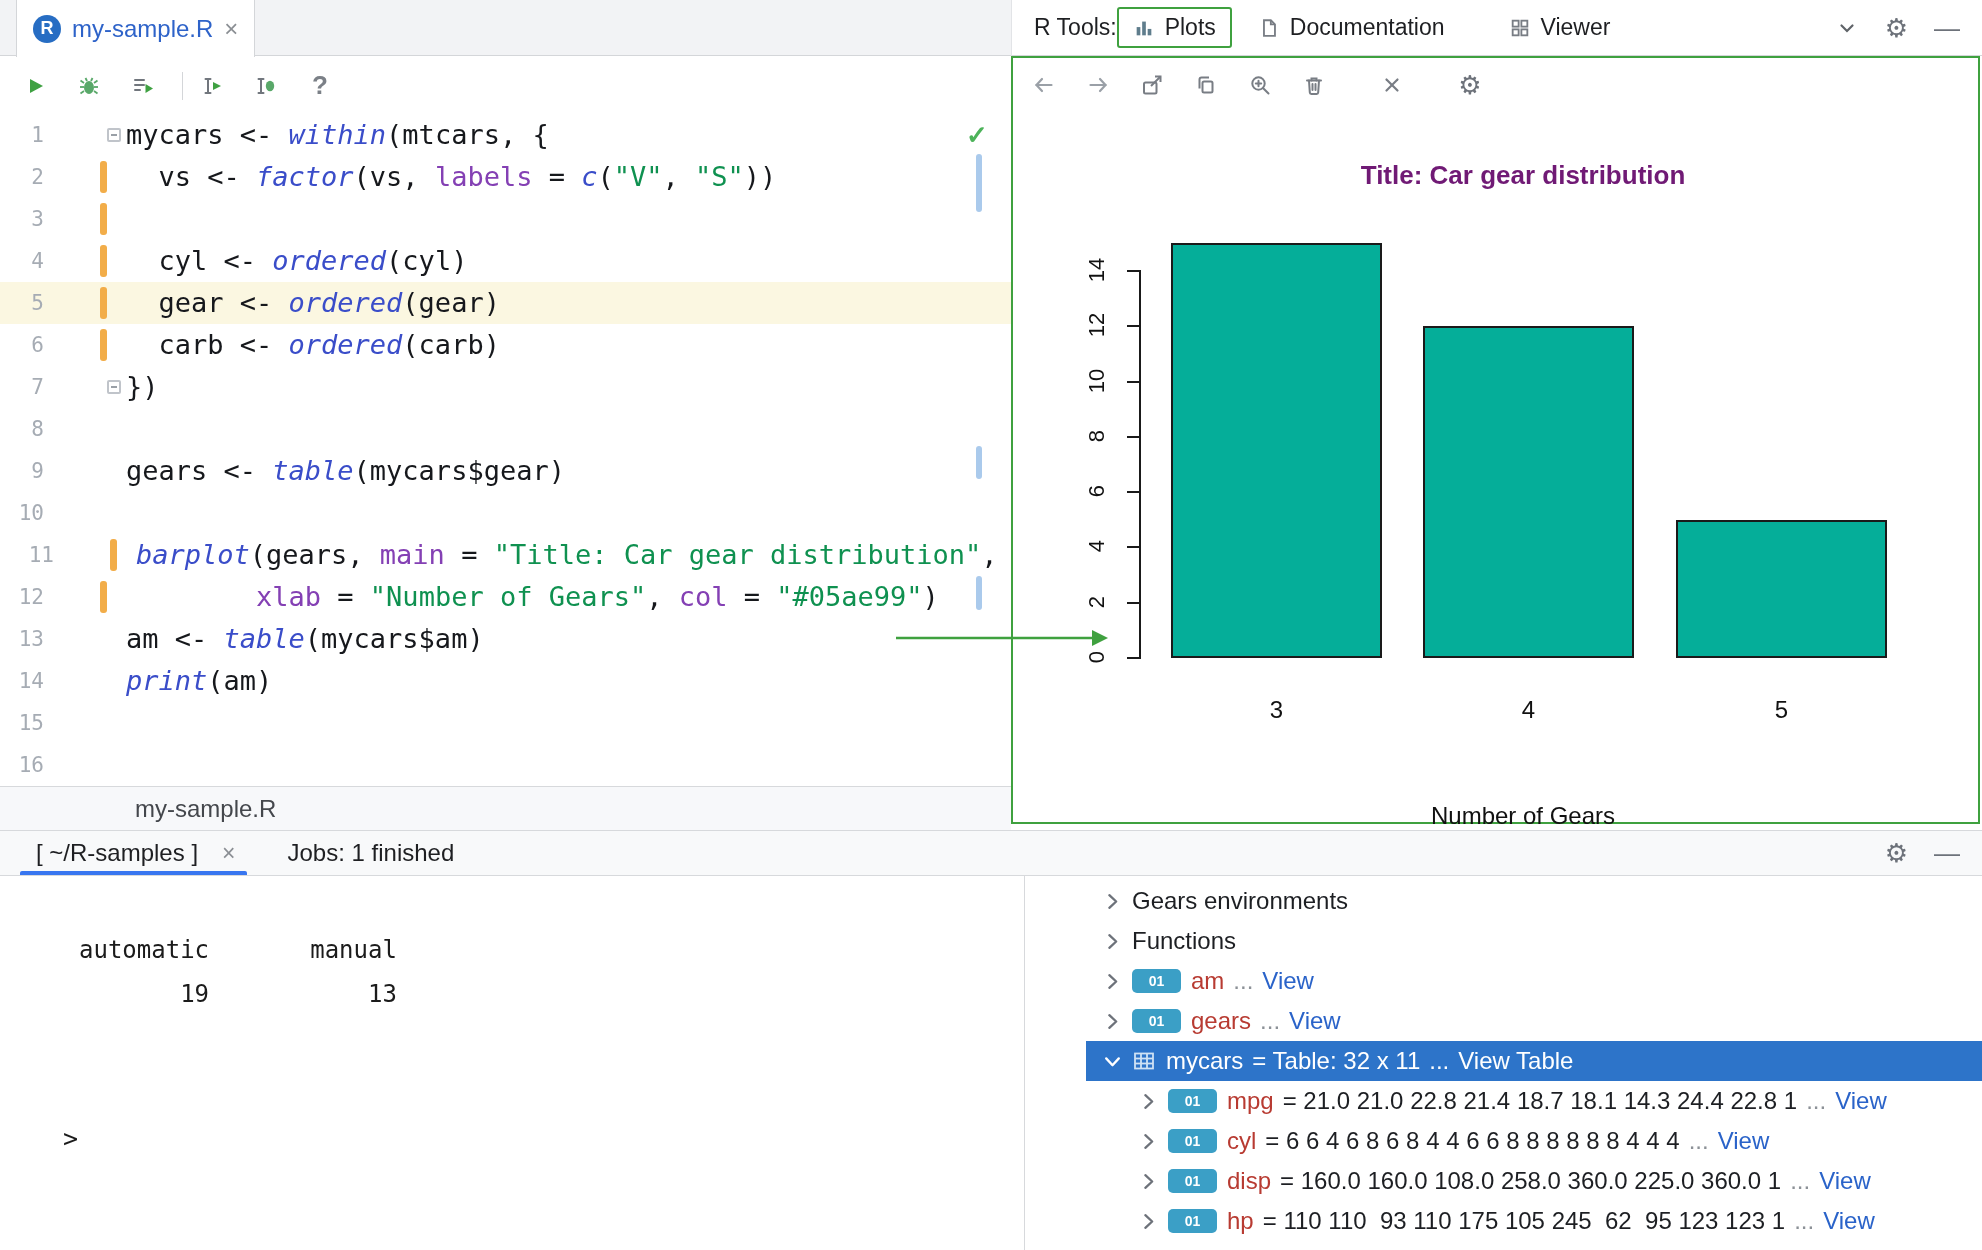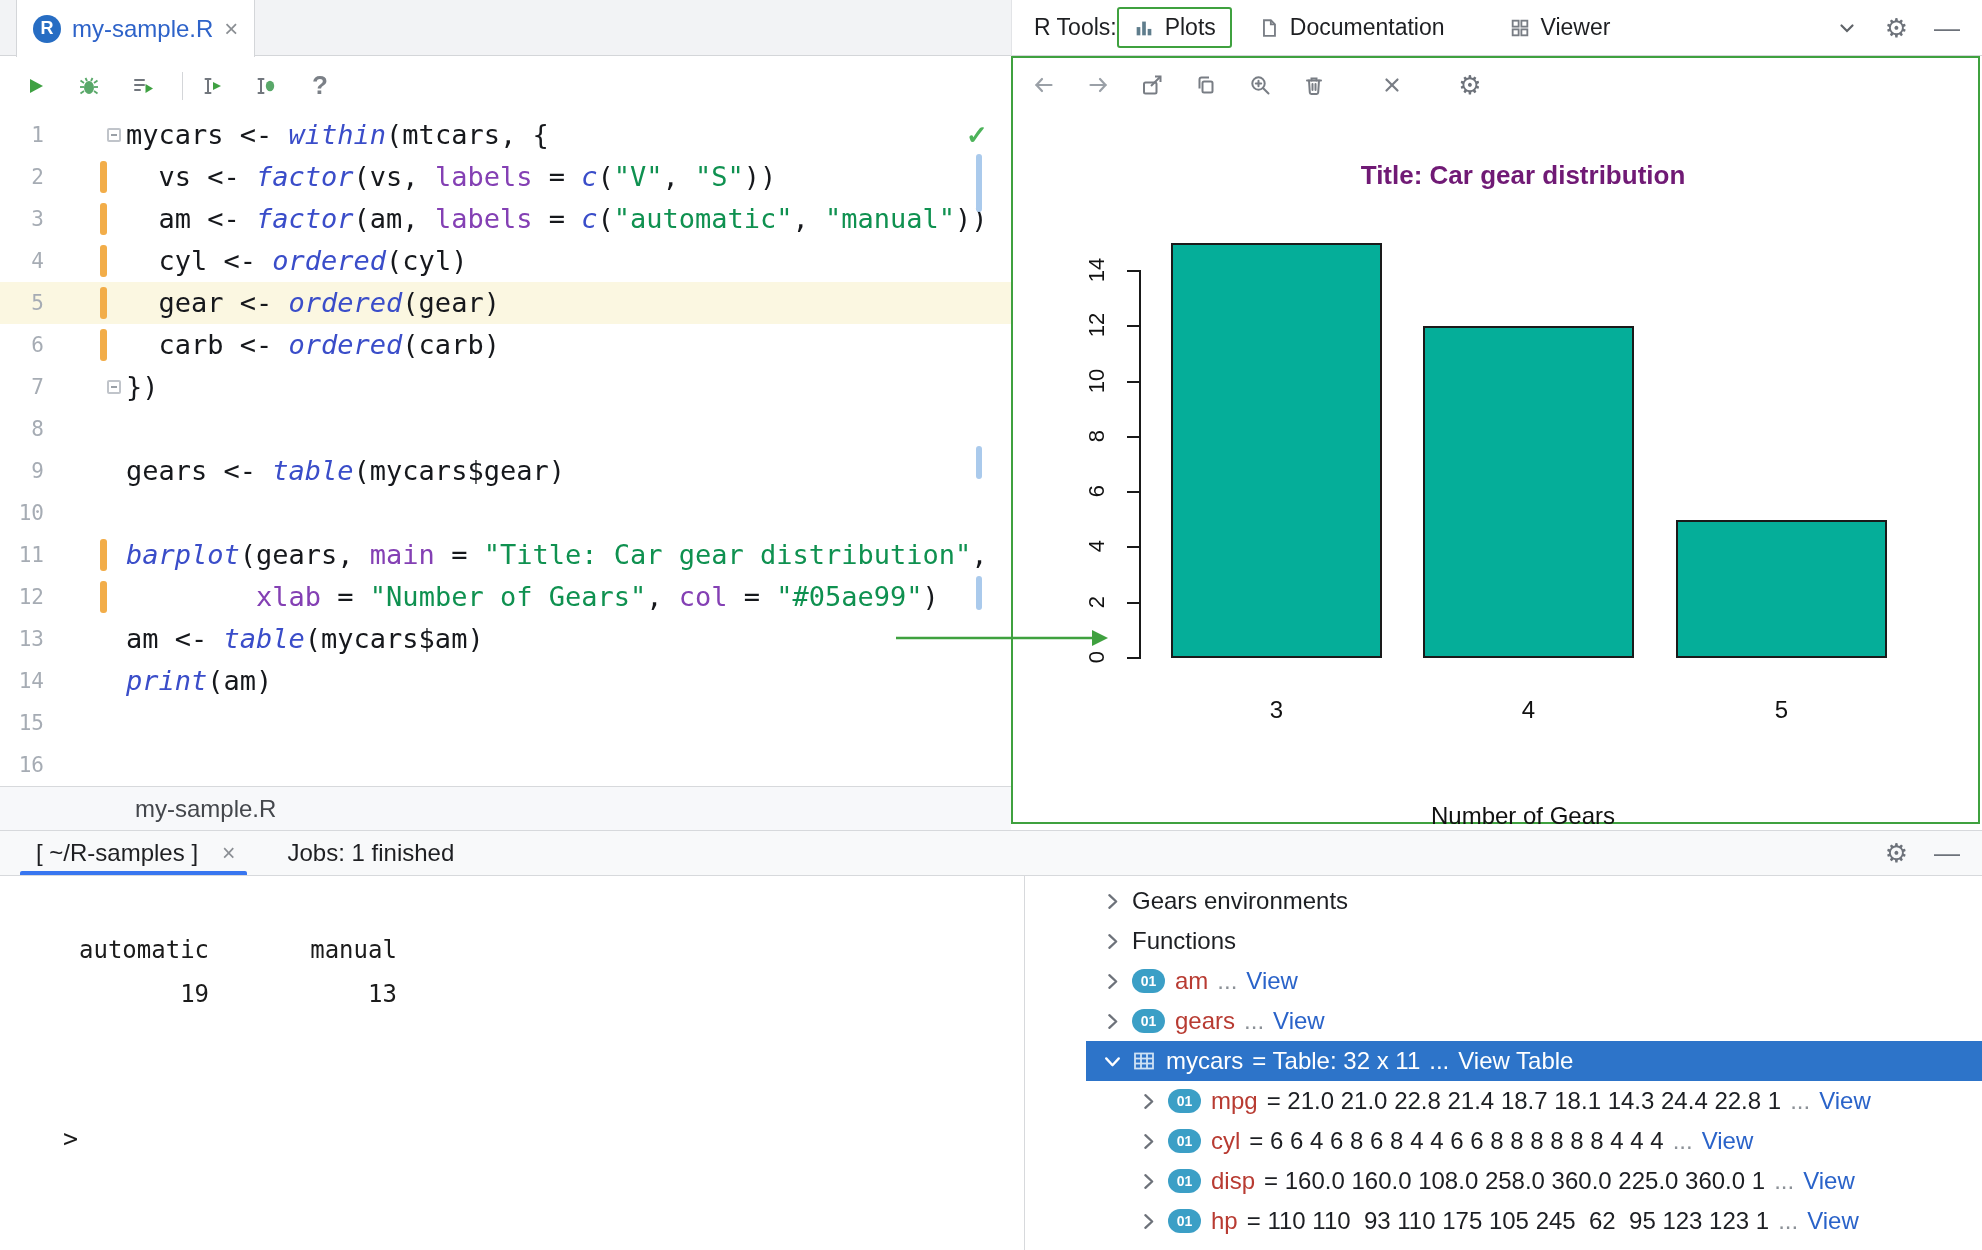--- a/index.html
+++ b/index.html
@@ -75,21 +75,21 @@
   #bottom-divider { position:absolute; left:1024px; top:876px; width:1px; bottom:0; background:#d7d9dc; }
   #vars-toolbar { position:absolute; left:1025px; top:876px; width:61px; bottom:0; background:#fff; }
 
   
   #vars-tree { position:absolute; left:1086px; top:876px; right:0; bottom:0; background:#fff; padding-top:5px; overflow:hidden; }
   .tree-row { position:relative; display:flex; align-items:center; height:40px; font-size:24px; white-space:pre; }
   .tree-row.selected { background:#2d74c9; }
   .chev { width:26px; height:22px; display:flex; align-items:center; color:#6d727a; flex:none; }
   .chev svg { width:13px; height:21px; }
   .chev.open svg { transform:rotate(90deg); }
-  .badge01 { flex:none; width:33px; height:24px; border-radius:12px; background:#3b9fc6; color:#fff; font-size:14px; font-weight:bold; display:flex; align-items:center; justify-content:center; margin-right:10px; }
+  .badge01 { flex:none; width:49px; height:24px; border-radius:5px; background:#3b9fc6; color:#fff; font-size:14px; font-weight:bold; display:flex; align-items:center; justify-content:center; margin-right:10px; }
   .ticon { flex:none; width:24px; height:24px; margin-right:10px; color:#cfe2f4; }
   .g-label { color:#1d1f23; }
   .v-name { color:#b83b32; margin-right:9px; }
   .v-val { color:#1d1f23; margin-right:9px; }
   .v-ell { color:#8c9197; margin-right:9px; }
   .v-link { color:#2a63c9; }
   .selected .v-name, .selected .v-val, .selected .v-ell, .selected .v-link, .selected .g-label, .selected .chev { color:#fff; }
 </style>
 </head>
 <body>
@@ -208,21 +208,20 @@
         <span class="code mono"><span class="tk-p">mycars &lt;- </span><span class="tk-f">within</span><span class="tk-p">(mtcars, {</span></span>
       </div>
       <div class="code-line" style="top: 42px;">
         <span class="ln mono">2</span>
         <span class="cbar"></span>
         <span class="code mono"><span class="tk-p">  vs &lt;- </span><span class="tk-f">factor</span><span class="tk-p">(vs, </span><span class="tk-a">labels</span><span class="tk-p"> = </span><span class="tk-f">c</span><span class="tk-p">(</span><span class="tk-s">"V"</span><span class="tk-p">, </span><span class="tk-s">"S"</span><span class="tk-p">))</span></span>
       </div>
       <div class="code-line" style="top: 84px;">
         <span class="ln mono">3</span>
         <span class="cbar"></span>
-        <span class="code mono"><span class="tk-p">  am &lt;- </span><span class="tk-f">factor</span><span class="tk-p">(am, </span><span class="tk-a">labels</span><span class="tk-p"> = </span><span class="tk-f">c</span><span class="tk-p">(</span><span class="tk-s">"automatic"</span><span class="tk-p">, </span><span class="tk-s">"manual"</span><span class="tk-p">))</span></span>
       </div>
       <div class="code-line" style="top: 126px;">
         <span class="ln mono">4</span>
         <span class="cbar"></span>
         <span class="code mono"><span class="tk-p">  cyl &lt;- </span><span class="tk-f">ordered</span><span class="tk-p">(cyl)</span></span>
       </div>
       <div class="code-line current" style="top: 168px;">
         <span class="ln mono">5</span>
         <span class="cbar"></span>
         <span class="code mono"><span class="tk-p">  gear &lt;- </span><span class="tk-f">ordered</span><span class="tk-p">(gear)</span></span>
@@ -242,21 +241,21 @@
         <span class="code mono"></span>
       </div>
       <div class="code-line" style="top: 336px;">
         <span class="ln mono">9</span>
         <span class="code mono"><span class="tk-p">gears &lt;- </span><span class="tk-f">table</span><span class="tk-p">(mycars$gear)</span></span>
       </div>
       <div class="code-line" style="top: 378px;">
         <span class="ln mono">10</span>
         <span class="code mono"></span>
       </div>
-      <div class="code-line" style="top: 420px;">
+      <div class="code-line" style="top: 420px; margin-left: 10px;">
         <span class="ln mono">11</span>
         <span class="cbar"></span>
         <span class="code mono"><span class="tk-f">barplot</span><span class="tk-p">(gears, </span><span class="tk-a">main</span><span class="tk-p"> = </span><span class="tk-s">"Title: Car gear distribution"</span><span class="tk-p">,</span></span>
       </div>
       <div class="code-line" style="top: 462px;">
         <span class="ln mono">12</span>
         <span class="cbar"></span>
         <span class="code mono"><span class="tk-p">        </span><span class="tk-a">xlab</span><span class="tk-p"> = </span><span class="tk-s">"Number of Gears"</span><span class="tk-p">, </span><span class="tk-a">col</span><span class="tk-p"> = </span><span class="tk-s">"#05ae99"</span><span class="tk-p">)</span></span>
       </div>
       <div class="code-line" style="top: 504px;">

